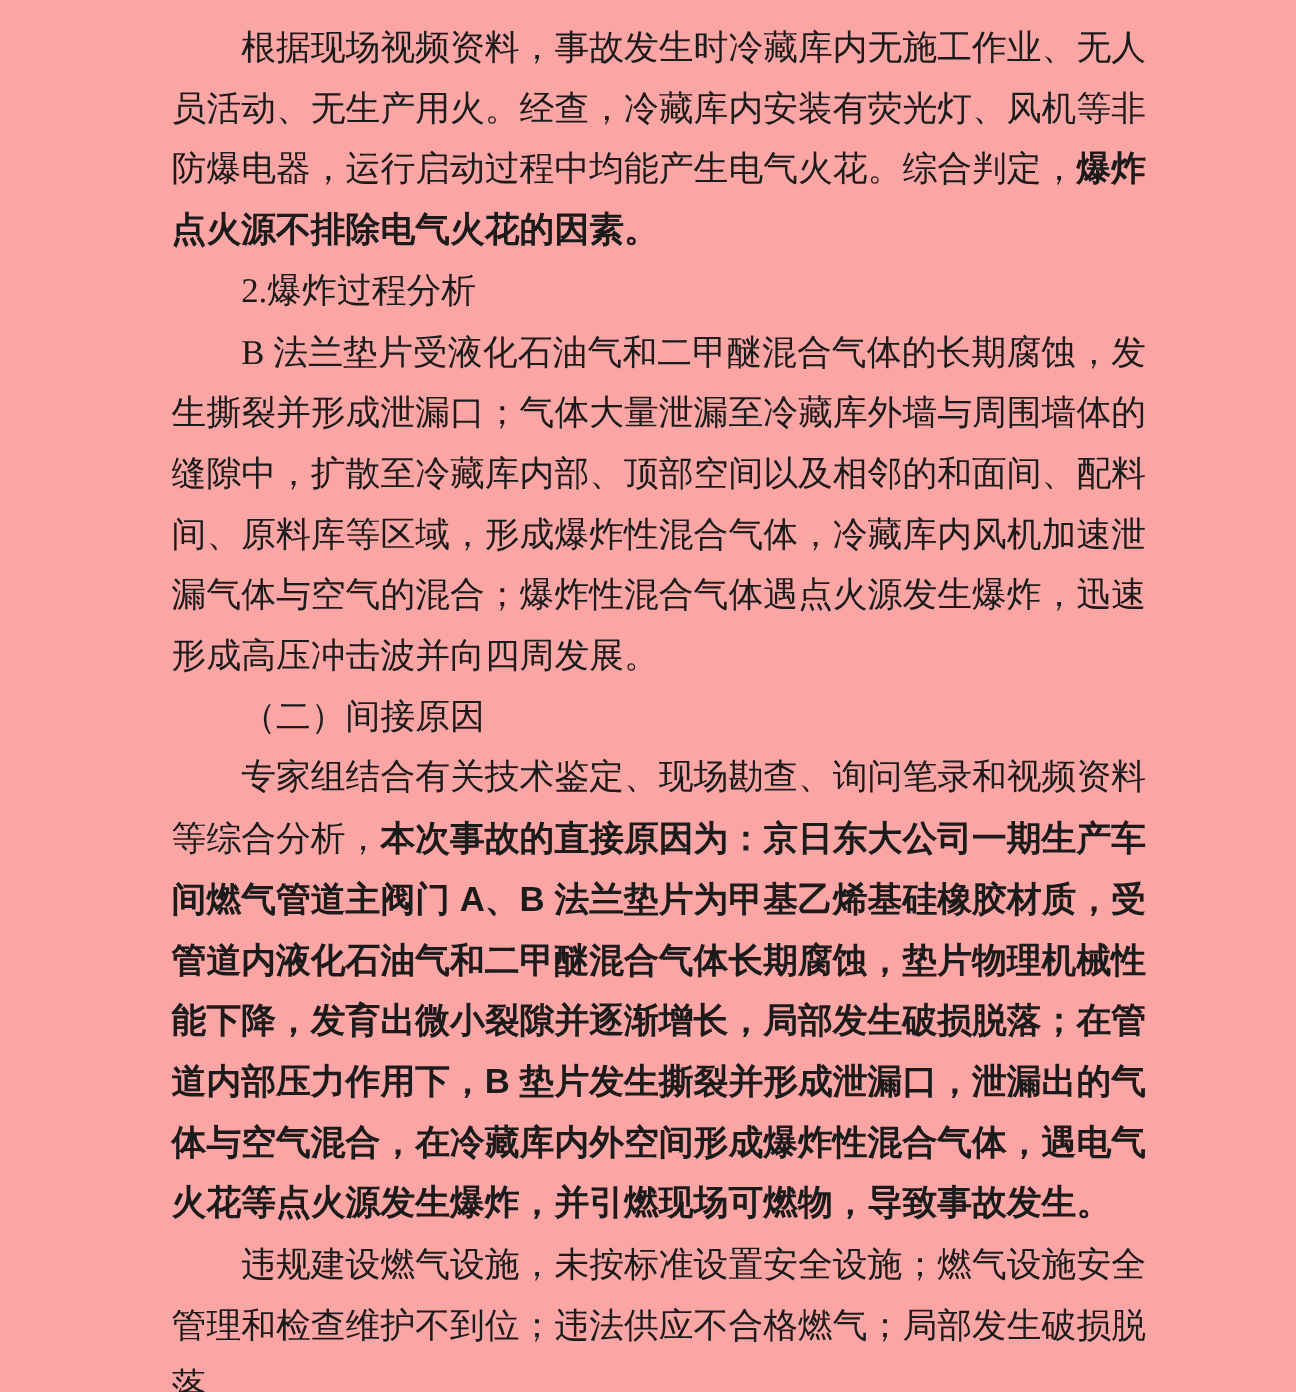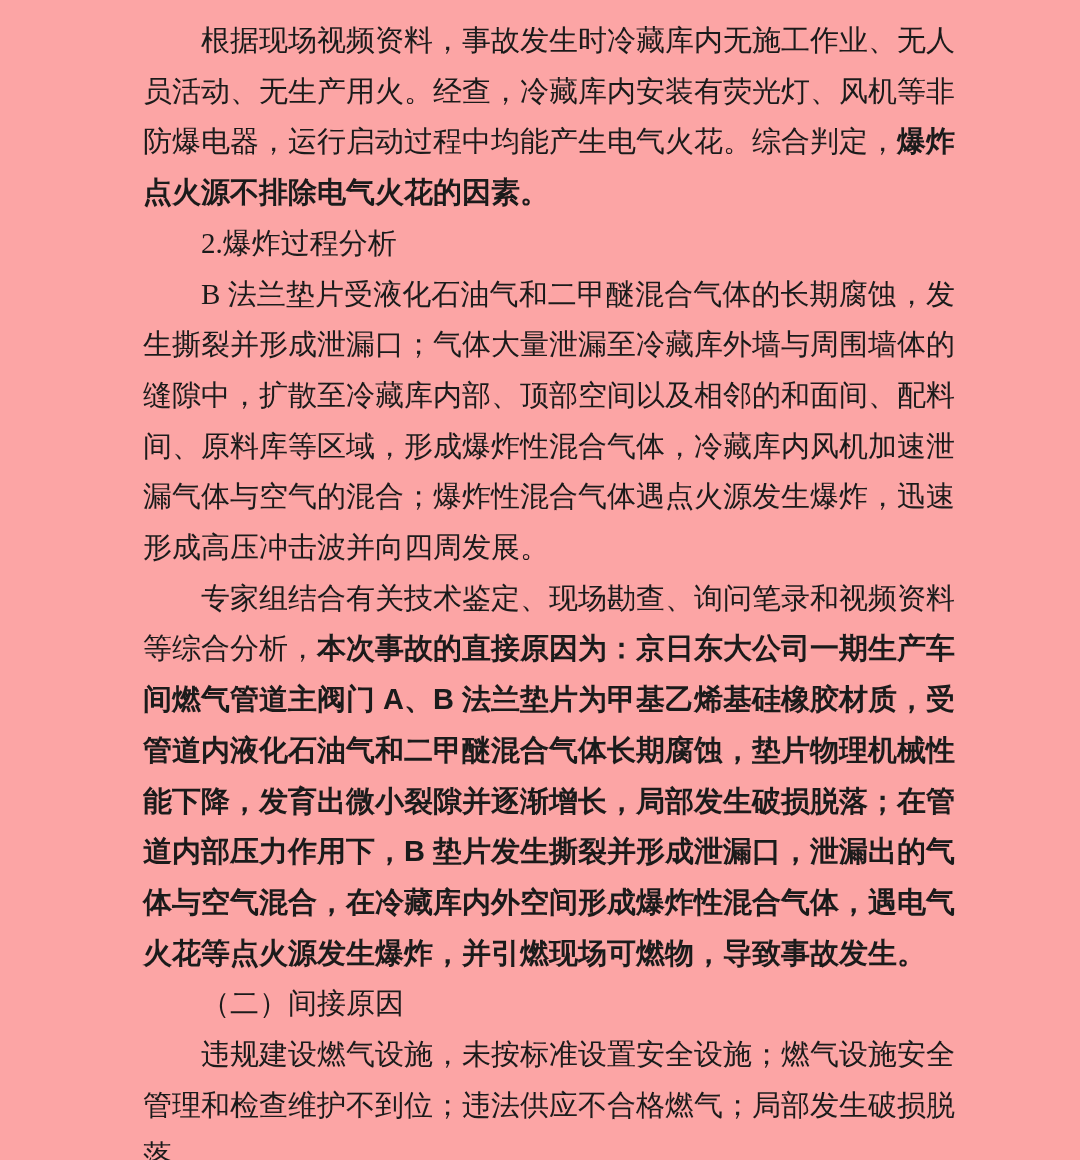--- a/index.html
+++ b/index.html
@@ -49,25 +49,25 @@
 
     <p>
       <span>2.爆炸过程分析</span><span class="seg-bold"></span>
     </p>
 
     <p>
       <span>B 法兰垫片受液化石油气和二甲醚混合气体的长期腐蚀，发生撕裂并形成泄漏口；气体大量泄漏至冷藏库外墙与周围墙体的缝隙中，扩散至冷藏库内部、顶部空间以及相邻的和面间、配料间、原料库等区域，形成爆炸性混合气体，冷藏库内风机加速泄漏气体与空气的混合；爆炸性混合气体遇点火源发生爆炸，迅速形成高压冲击波并向四周发展。</span><span class="seg-bold"></span>
     </p>
 
     <p>
-      <span>专家组结合有关技术鉴定、现场勘查、询问笔录和视频资料等综合分析，</span><span class="seg-bold">本次事故的直接原因为：京日东大公司一期生产车间燃气管道主阀门 A、B 法兰垫片为甲基乙烯基硅橡胶材质，受管道内液化石油气和二甲醚混合气体长期腐蚀，垫片物理机械性能下降，发育出微小裂隙并逐渐增长，局部发生破损脱落；在管道内部压力作用下，B 垫片发生撕裂并形成泄漏口，泄漏出的气体与空气混合，在冷藏库内外空间形成爆炸性混合气体，遇电气火花等点火源发生爆炸，并引燃现场可燃物，导致事故发生。</span>
+      <span>（二）间接原因</span><span class="seg-bold"></span>
     </p>
 
     <p>
-      <span>（二）间接原因</span><span class="seg-bold"></span>
+      <span>专家组结合有关技术鉴定、现场勘查、询问笔录和视频资料等综合分析，</span><span class="seg-bold">本次事故的直接原因为：京日东大公司一期生产车间燃气管道主阀门 A、B 法兰垫片为甲基乙烯基硅橡胶材质，受管道内液化石油气和二甲醚混合气体长期腐蚀，垫片物理机械性能下降，发育出微小裂隙并逐渐增长，局部发生破损脱落；在管道内部压力作用下，B 垫片发生撕裂并形成泄漏口，泄漏出的气体与空气混合，在冷藏库内外空间形成爆炸性混合气体，遇电气火花等点火源发生爆炸，并引燃现场可燃物，导致事故发生。</span>
     </p>
 
     <p>
       <span>违规建设燃气设施，未按标准设置安全设施；燃气设施安全管理和检查维护不到位；违法供应不合格燃气；局部发生破损脱落</span><span class="seg-bold"></span>
     </p>
 
   </div>
 </div>
 
 </body></html>

